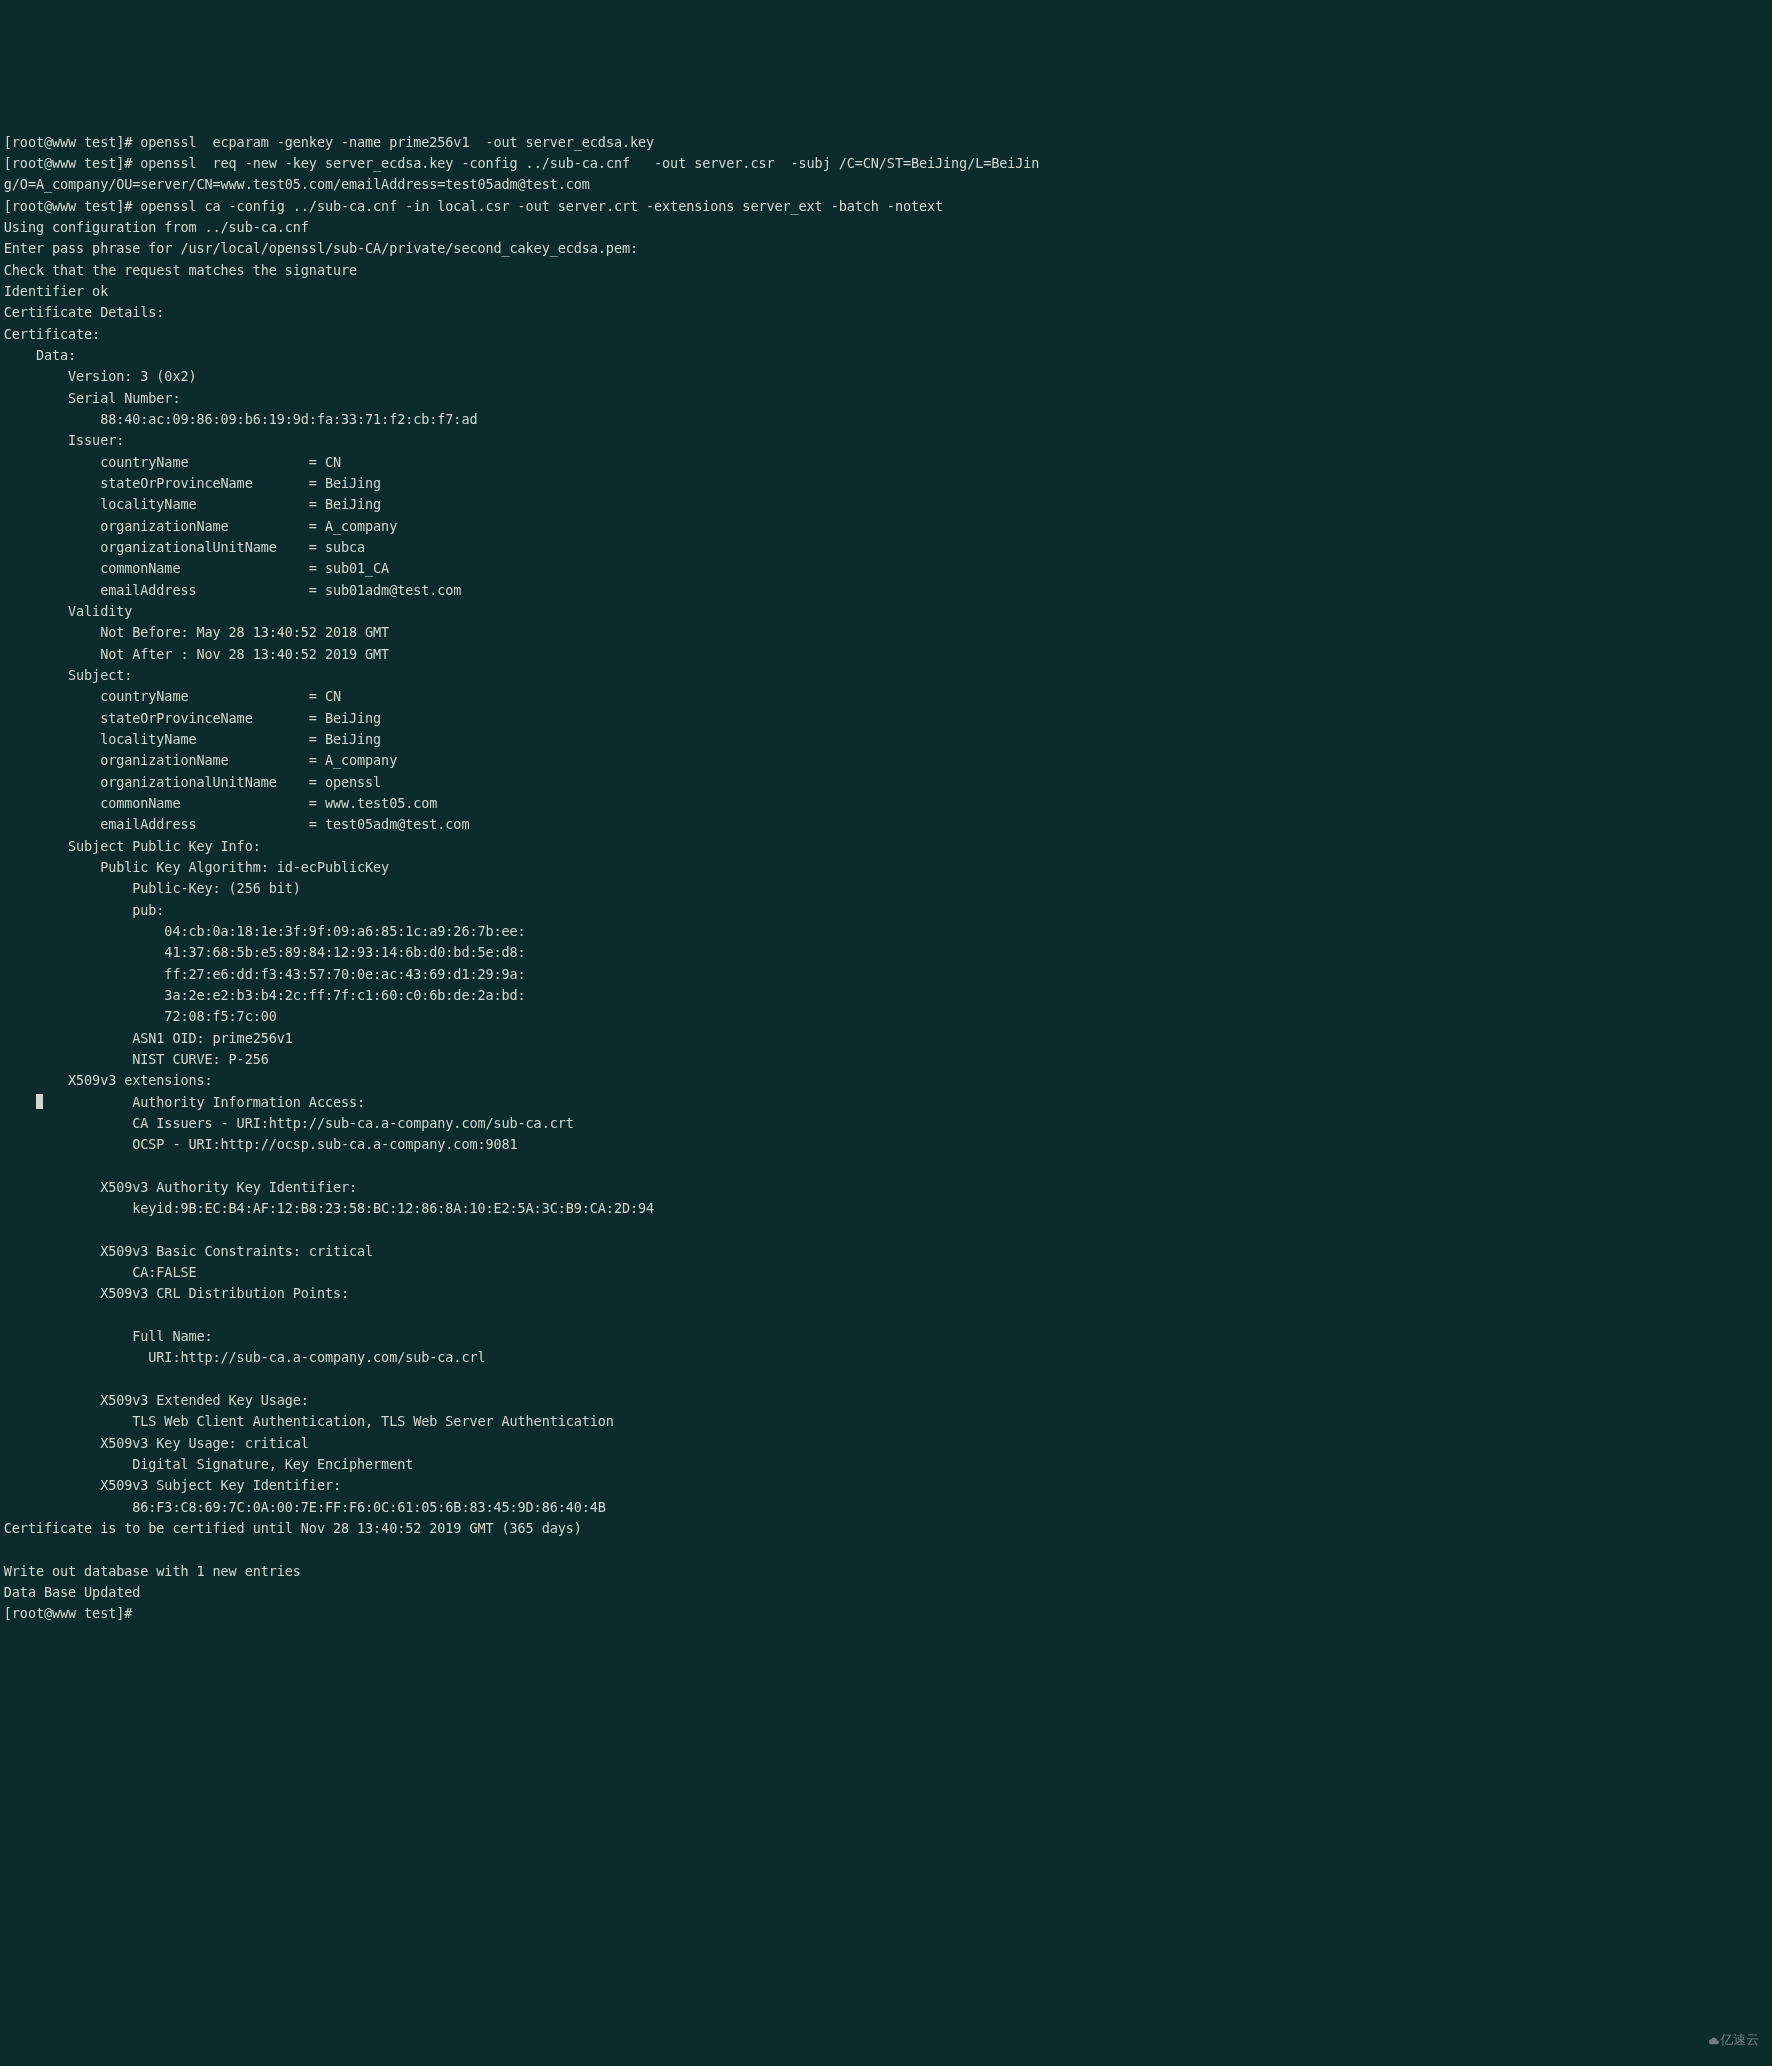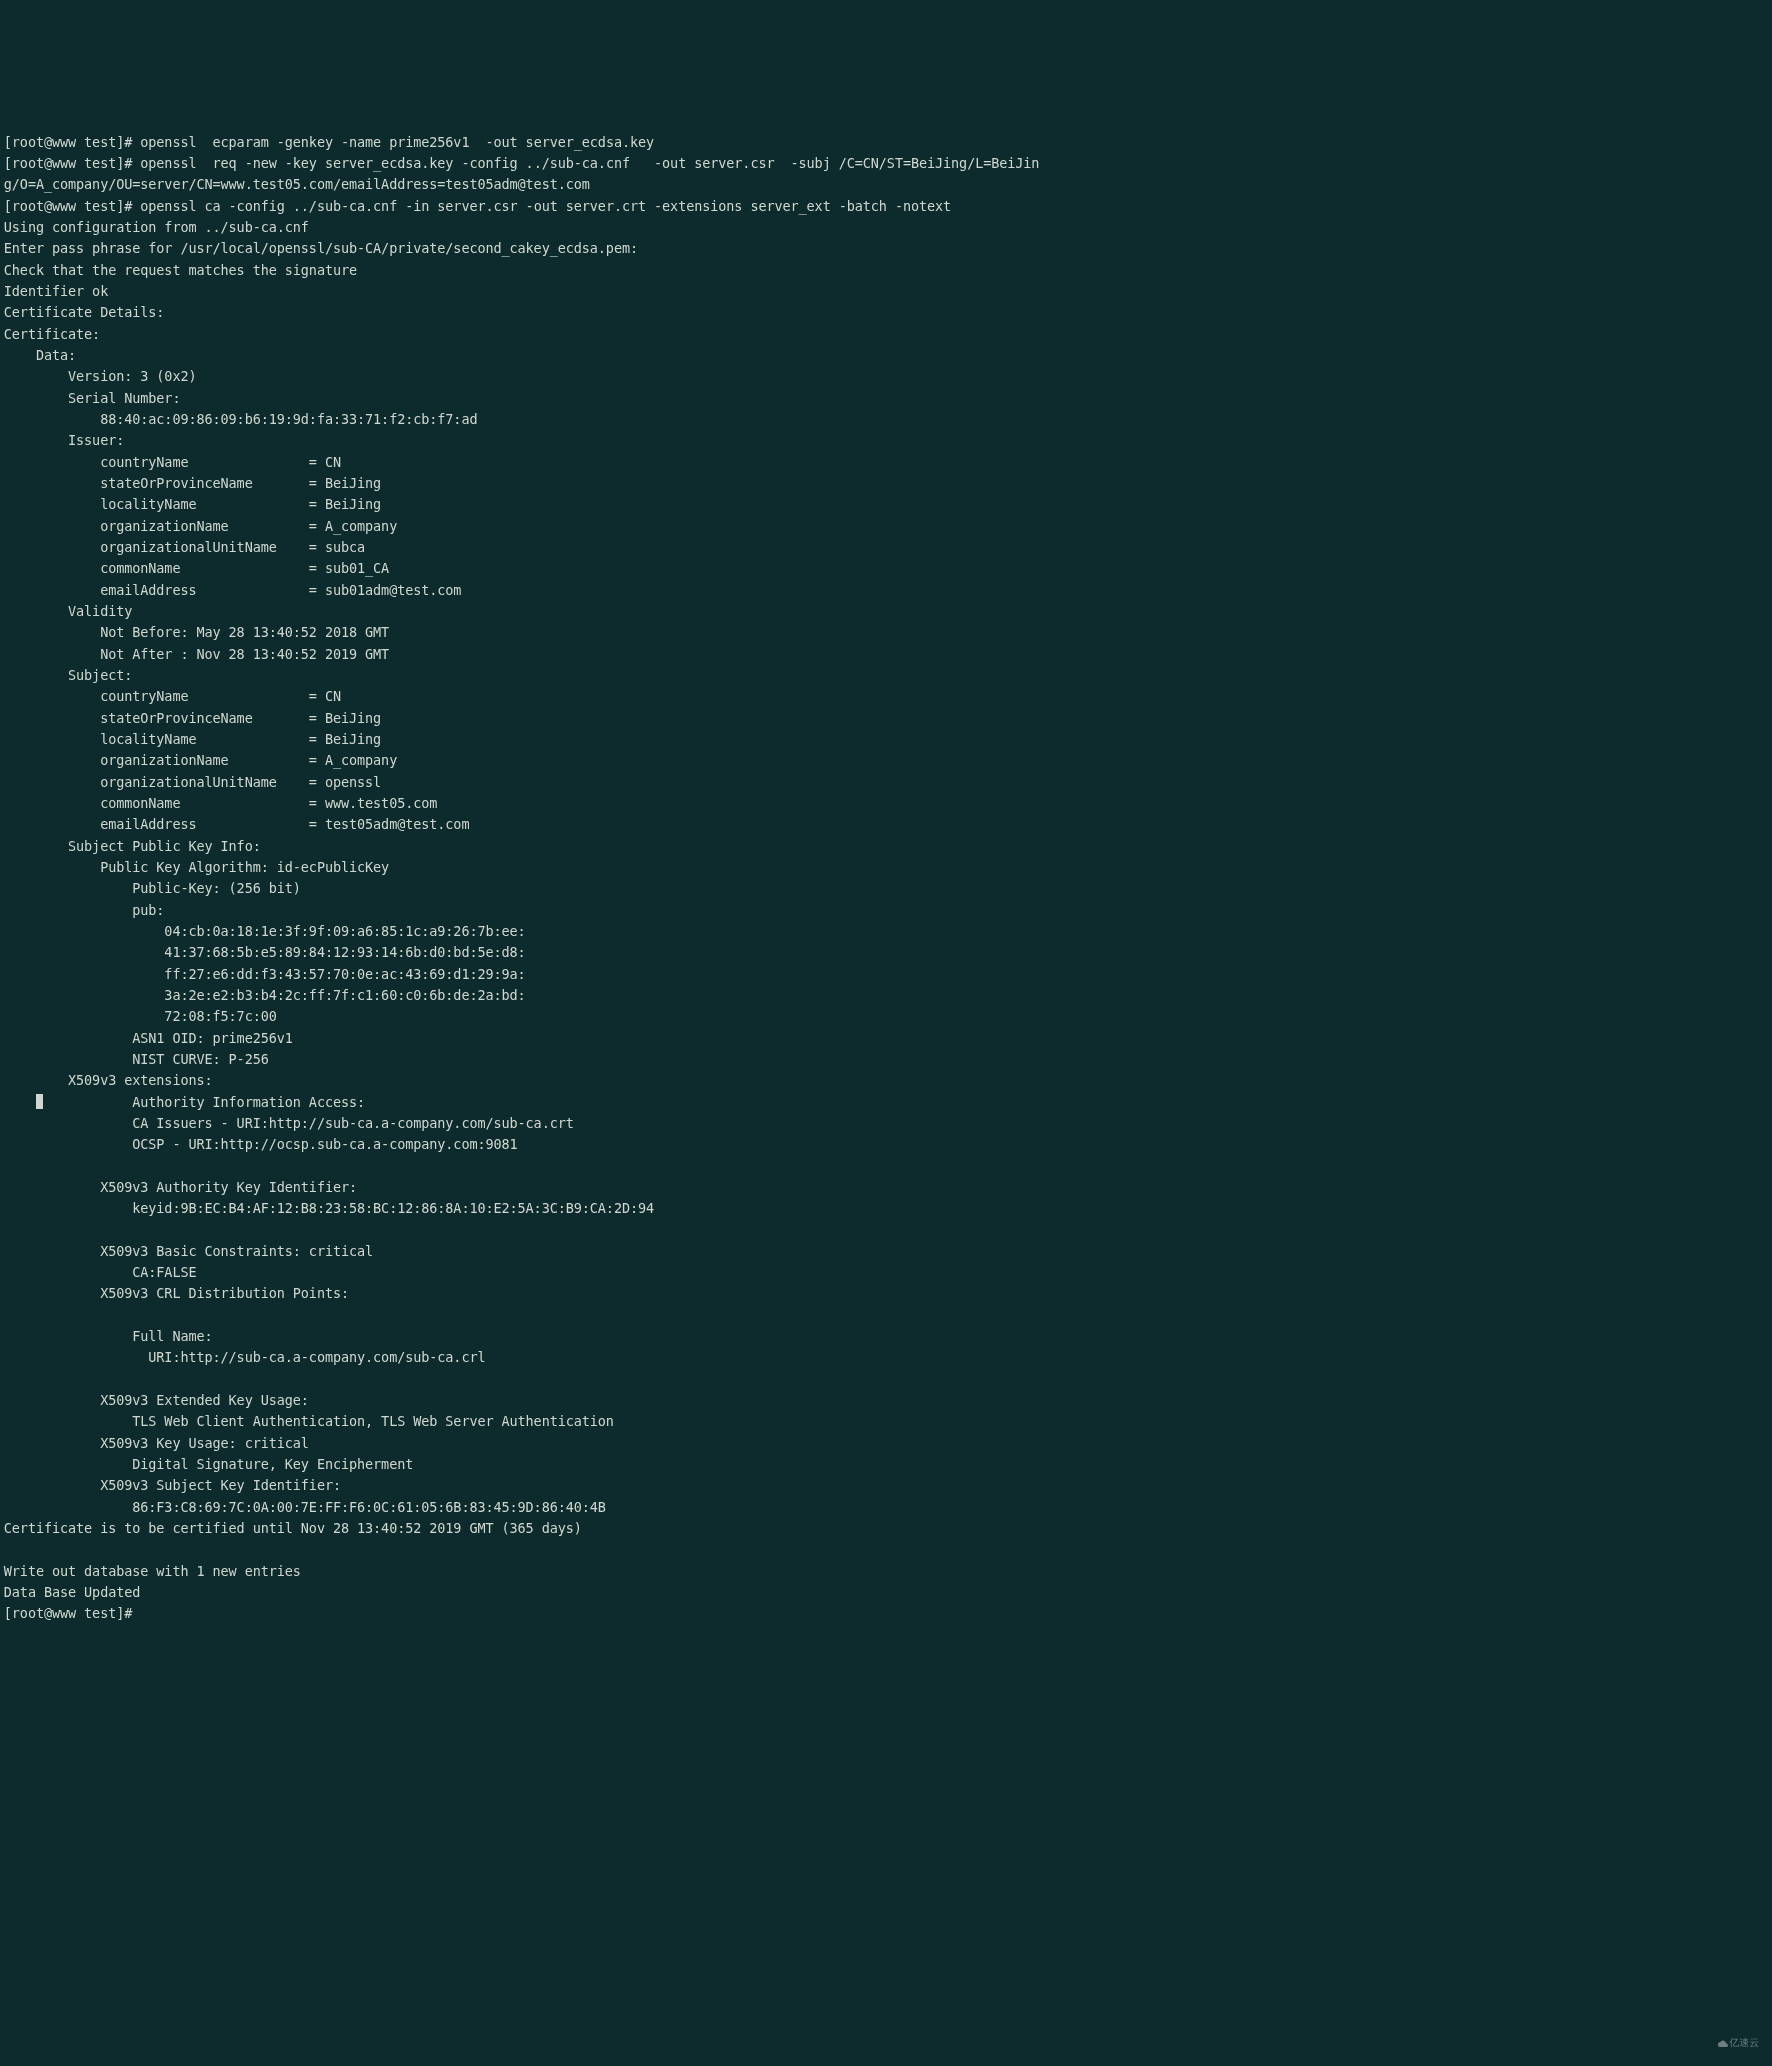--- a/index.html
+++ b/index.html
@@ -23,41 +23,41 @@
     display: inline-block;
     width: 0.55em;
     height: 1.15em;
     background: #d0d7d0;
     vertical-align: -0.2em;
   }
   .watermark {
     position: fixed;
     right: 12.7px;
     bottom: 15.2px;
-    font-size: 10px;
+    font-size: 13px;
     color: #9aa0a6;
     font-family: sans-serif;
     opacity: 0.7;
     letter-spacing: 0;
   }
   .watermark svg {
     vertical-align: middle;
     margin-right: 1.3px;
   }
 </style>
 </head>
 <body>
 
 
 
 <div class="terminal">
 <span>[root@www test]# </span><span>openssl  ecparam -genkey -name prime256v1  -out server_ecdsa.key</span>
 <span>[root@www test]# </span><span>openssl  req -new -key server_ecdsa.key -config ../sub-ca.cnf   -out server.csr  -subj /C=CN/ST=BeiJing/L=BeiJin</span>
 <span>g/O=A_company/OU=server/CN=www.test05.com/emailAddress=test05adm@test.com</span>
-<span>[root@www test]# </span><span>openssl ca -config ../sub-ca.cnf -in server.csr -out server.crt -extensions server_ext -batch -notext</span>
+<span>[root@www test]# </span><span>openssl ca -config ../sub-ca.cnf -in local.csr -out server.crt -extensions server_ext -batch -notext</span>
 <span>Using configuration from ../sub-ca.cnf</span>
 <span>Enter pass phrase for /usr/local/openssl/sub-CA/private/second_cakey_ecdsa.pem:</span>
 <span>Check that the request matches the signature</span>
 <span>Identifier ok</span>
 <span>Certificate Details:</span>
 <span>Certificate:</span>
 <span>    Data:</span>
 <span>        Version: 3 (0x2)</span>
 <span>        Serial Number:</span>
 <span>            88:40:ac:09:86:09:b6:19:9d:fa:33:71:f2:cb:f7:ad</span>

